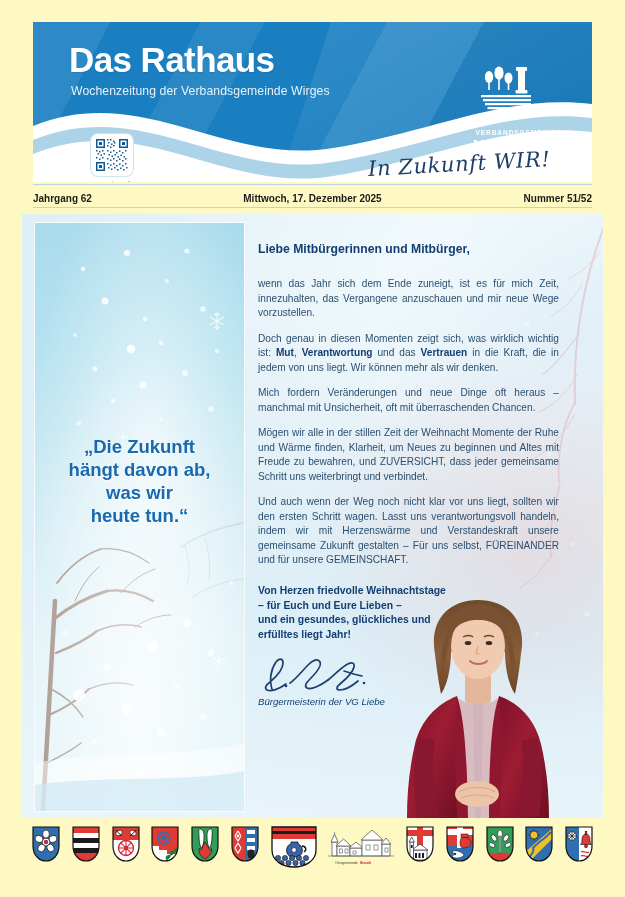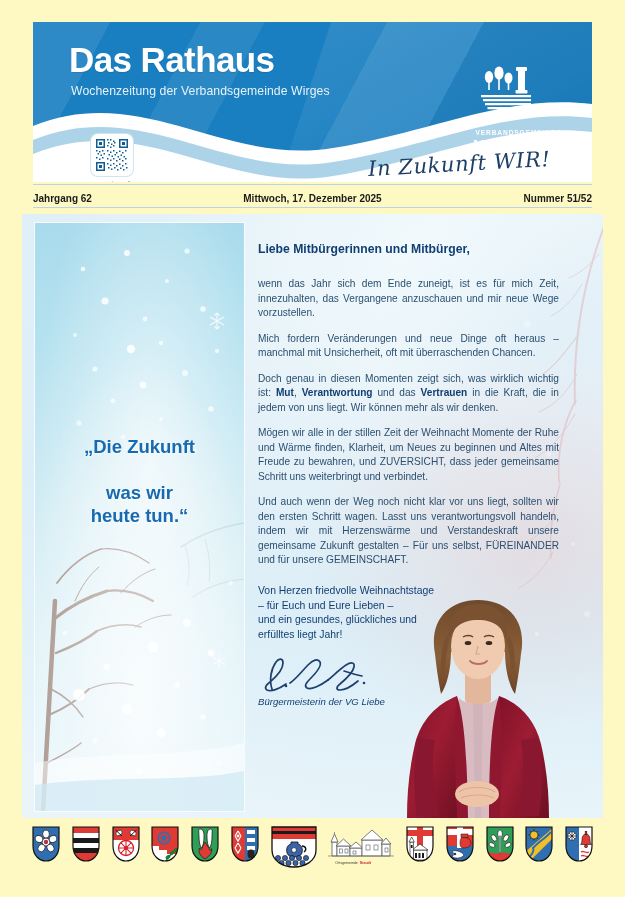--- a/index.html
+++ b/index.html
@@ -117,21 +117,21 @@
 
   
   .letter { position:absolute; left:236px; top:28px; width:301px; }
   .salutation { color:#123f73; font-size:12.2px; font-weight:bold; margin-bottom:21px; }
   .para {
     color:#2a4f70; font-size:10.15px; line-height:1.43;
     text-align:justify; margin-bottom:11px;
   }
   .para b { color:#123f73; font-weight:bold; }
   .closing {
-    color:#123f73; font-size:10.4px; font-weight:normal; line-height:1.42;
+    color:#123f73; font-size:10.4px; font-weight:bold; line-height:1.42;
     margin-top:16px;
   }
   .sig { margin-top:10px; width:118px; height:42px; display:block; }
   .sig-name { color:#123f73; font-size:10.3px; font-weight:bold; margin-top:2px; }
   .sig-role { color:#123f73; font-size:9.6px; font-style:italic; margin-top:1px; }
 
   
   .mayor { position:absolute; right:46px; bottom:0; width:158px; height:230px; }
 
   
@@ -391,33 +391,33 @@
             <path d="M0 -8 L0 8 M-7 -4 L7 4 M-7 4 L7 -4"></path>
             <path d="M0 -8 L-2.5 -5.5 M0 -8 L2.5 -5.5 M0 8 L-2.5 5.5 M0 8 L2.5 5.5"></path>
           </g>
           <g transform="translate(184,438)">
             <path d="M0 -7 L0 7 M-6 -3.5 L6 3.5 M-6 3.5 L6 -3.5"></path>
           </g>
         </g>
       </svg>
       <div class="quote">
         <span>„Die Zukunft</span><br>
-        <br>
+        <span>hängt davon ab,</span><br>
         <span>was wir</span><br>
         <span>heute tun.“</span>
       </div>
     </div>
 
     <div class="letter">
       <div class="salutation">Liebe Mitbürgerinnen und Mitbürger,</div>
 
       <p class="para">wenn das Jahr sich dem Ende zuneigt, ist es für mich Zeit, innezuhalten, das Vergangene anzuschauen und mir neue Wege vorzustellen.</p>
+      <p class="para"><span>Doch genau in diesen Momenten zeigt sich, was wirklich wichtig ist: </span><b>Mut</b><span>, </span><b>Verantwortung</b><span> und das </span><b>Vertrauen</b><span> in die Kraft, die in jedem von uns liegt. Wir können mehr als wir denken.</span></p>
+
       <p class="para">Mich fordern Veränderungen und neue Dinge oft heraus – manchmal mit Unsicherheit, oft mit überraschenden Chancen.</p>
-
-      <p class="para"><span>Doch genau in diesen Momenten zeigt sich, was wirklich wichtig ist: </span><b>Mut</b><span>, </span><b>Verantwortung</b><span> und das </span><b>Vertrauen</b><span> in die Kraft, die in jedem von uns liegt. Wir können mehr als wir denken.</span></p>
 
       <p class="para">Mögen wir alle in der stillen Zeit der Weihnacht Momente der Ruhe und Wärme finden, Klarheit, um Neues zu beginnen und Altes mit Freude zu bewahren, und ZUVERSICHT, dass jeder gemeinsame Schritt uns weiterbringt und verbindet.</p>
       <p class="para">Und auch wenn der Weg noch nicht klar vor uns liegt, sollten wir den ersten Schritt wagen. Lasst uns verantwortungsvoll handeln, indem wir mit Herzenswärme und Verstandeskraft unsere gemeinsame Zukunft gestalten – Für uns selbst, FÜREINANDER und für unsere GEMEINSCHAFT.</p>
 
       <div class="closing">
         <span>Von Herzen friedvolle Weihnachtstage</span><br>
         <span>– für Euch und Eure Lieben –</span><br>
         <span>und ein gesundes, glückliches und</span><br>
         <span>erfülltes liegt Jahr!</span>
       </div>

